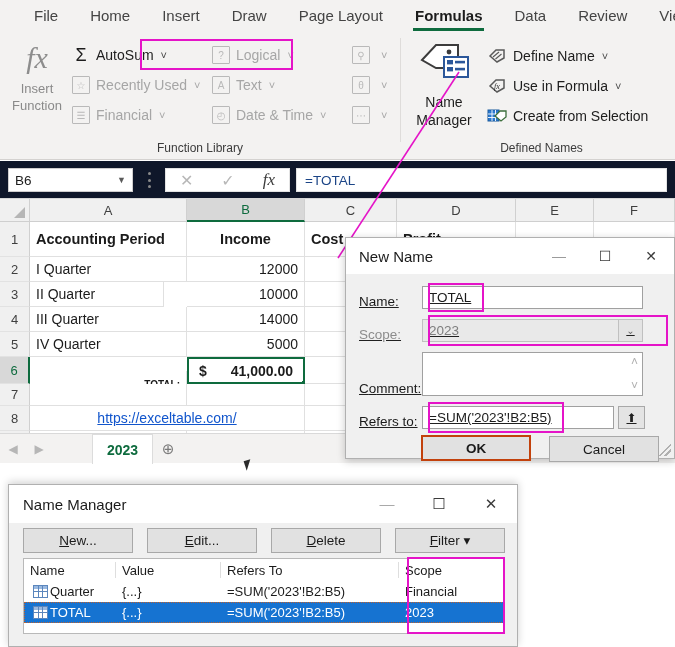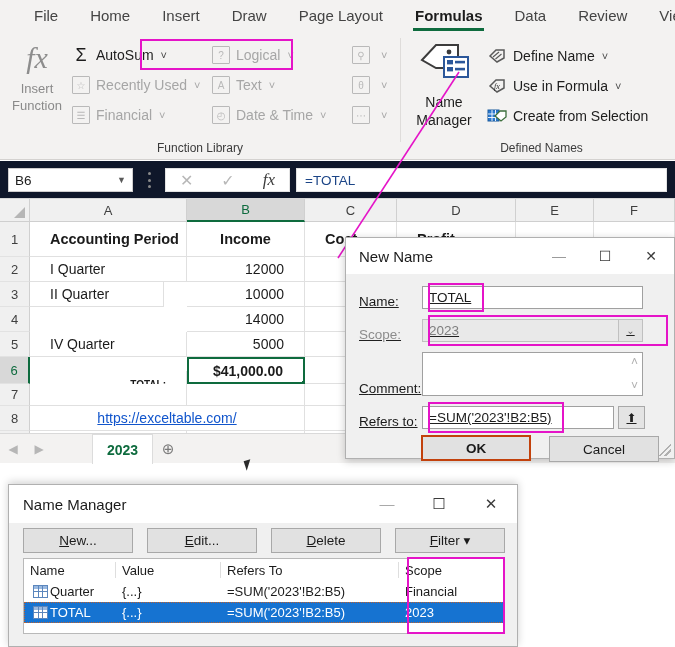--- a/index.html
+++ b/index.html
@@ -96,21 +96,21 @@
     border-left:11px solid transparent; border-bottom:11px solid #b6b6b6; }
 
   .rowh { position:absolute; left:0; width:30px; background:#f0f0f0;
     border-right:1px solid #d0d0d0; border-bottom:1px solid #e2e2e2;
     display:flex; align-items:center; justify-content:center;
     font-size:13px; color:#3f3f3f; }
   .rowh.sel { background:#d8d8d8; color:#0e6b3e; border-right:2px solid #0e6b3e; }
 
   .cell { position:absolute; border-right:1px solid #e0e0e0;
     border-bottom:1px solid #e0e0e0; background:#fff; display:flex;
-    align-items:center; font-size:14px; color:#1b1b1b; padding:0 20px; overflow:hidden;
+    align-items:center; font-size:14px; color:#1b1b1b; padding:0 6px; overflow:hidden;
     white-space:nowrap; }
   .cell.hdr { font-weight:bold; font-size:14.5px; }
   .cell.num { justify-content:flex-end; }
   .cell.ctr { justify-content:center; }
   .cell.link { color:#1155cc; text-decoration:underline; justify-content:center; }
   .cell.selected { border:2px solid #0e6b3e; font-weight:bold; }
   .cell.selected .selhandle { position:absolute; right:-4px; bottom:-4px;
     width:6px; height:6px; background:#0e6b3e; border:1px solid #fff; }
   .money { display:flex; width:100%; justify-content:space-between; padding:0 4px; }
 
@@ -373,20 +373,21 @@
   <div class="cell" style="left:516px; top:58px; width:78px; height:25px;"></div>
   <div class="cell" style="left:594px; top:58px; width:81px; height:25px;"></div>
 
   <div class="cell" style="left:30px; top:83px; width:134px; height:25px;">II Quarter</div>
   <div class="cell num" style="left:187px; top:83px; width:118px; height:25px;">10000</div>
   <div class="cell num" style="left:305px; top:83px; width:92px; height:25px;">8</div>
   <div class="cell" style="left:397px; top:83px; width:119px; height:25px;"></div>
   <div class="cell" style="left:516px; top:83px; width:78px; height:25px;"></div>
   <div class="cell" style="left:594px; top:83px; width:81px; height:25px;"></div>
 
+  <div class="cell" style="left:30px; top:108px; width:157px; height:25px;">III Quarter</div>
   <div class="cell num" style="left:187px; top:108px; width:118px; height:25px;">14000</div>
   <div class="cell num" style="left:305px; top:108px; width:92px; height:25px;">12</div>
   <div class="cell" style="left:397px; top:108px; width:119px; height:25px;"></div>
   <div class="cell" style="left:516px; top:108px; width:78px; height:25px;"></div>
   <div class="cell" style="left:594px; top:108px; width:81px; height:25px;"></div>
 
   <div class="cell" style="left:30px; top:133px; width:157px; height:25px;">IV Quarter</div>
   <div class="cell num" style="left:187px; top:133px; width:118px; height:25px;">5000</div>
   <div class="cell num" style="left:305px; top:133px; width:92px; height:25px;">4</div>
   <div class="cell" style="left:397px; top:133px; width:119px; height:25px;"></div>

